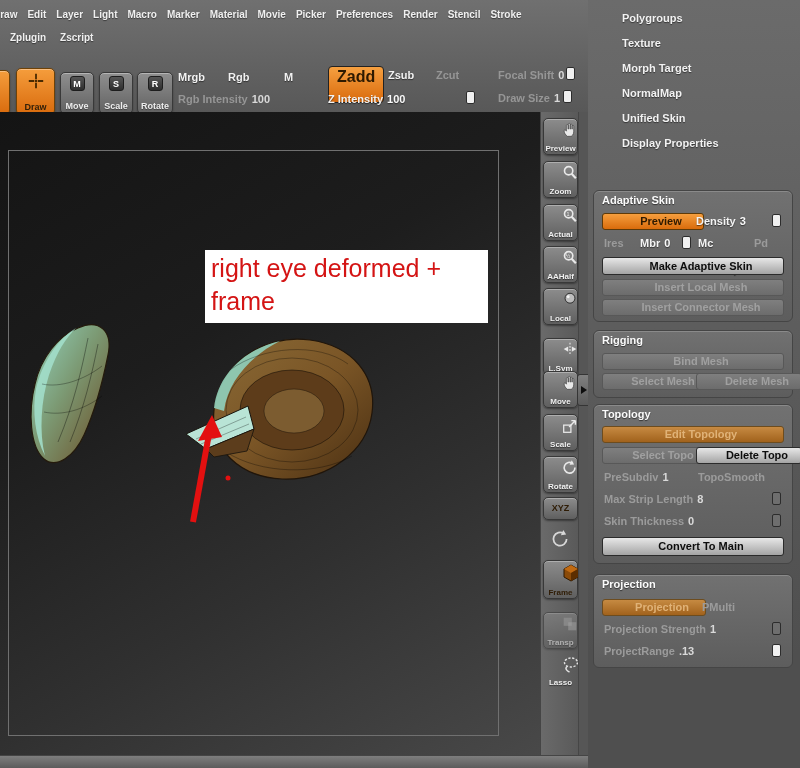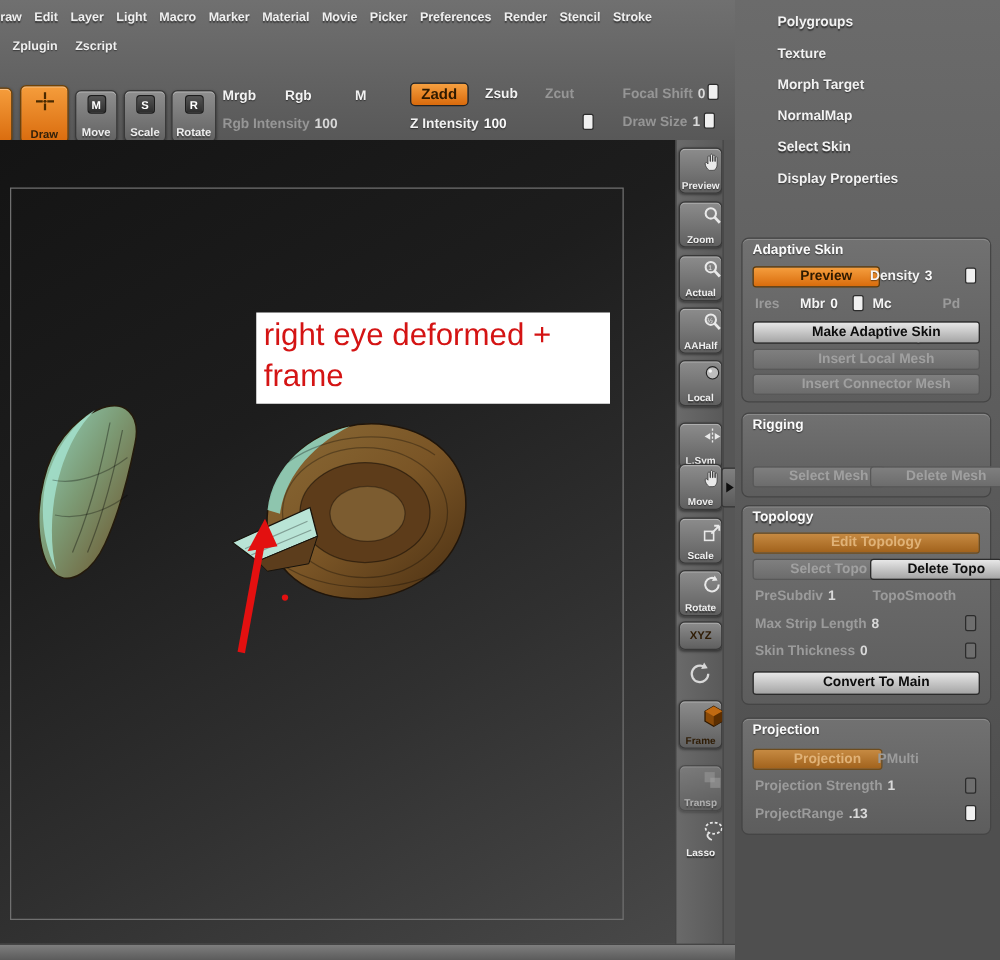--- a/index.html
+++ b/index.html
@@ -22,21 +22,21 @@
   .btn3d{position:absolute;border-radius:5px;border:1px solid #393939;
          background:linear-gradient(#8f8f8f,#626262);
          box-shadow:inset 0 1px 0 rgba(255,255,255,.35),0 1px 2px rgba(0,0,0,.35);
          display:flex;flex-direction:column;align-items:center;justify-content:space-between;padding:3px 0 2px;}
   .orange{background:linear-gradient(#f59d3c,#d96b0d);border-color:#6e4208;}
   .btnlabel{font-size:9px;font-weight:bold;color:#ededed;text-shadow:0 1px 1px rgba(0,0,0,.4);line-height:10px;}
   .orange .btnlabel,.dkl{color:#33210a;text-shadow:none;}
   .badge{width:13px;height:13px;border-radius:3px;background:linear-gradient(#555,#2e2e2e);
          border:1px solid #1d1d1d;color:#fff;font-size:9px;font-weight:bold;
          display:flex;align-items:center;justify-content:center;}
-  .chip{position:absolute;font-size:12px;font-weight:bold;border-radius:4px;padding:1px 8px 2px;
+  .chip{position:absolute;font-size:16px;font-weight:bold;border-radius:4px;padding:1px 8px 16px;
         background:linear-gradient(#f6a040,#d96a0c);border:1px solid #222;color:#2e1a00;}
   
   #canvas{position:absolute;left:0;top:112px;width:572px;height:643px;
           background:linear-gradient(150deg,#141414 0%,#1d1d1d 35%,#303030 65%,#4a4a4a 100%);}
   #docframe{position:absolute;left:8px;top:38px;width:489px;height:584px;border:1px solid #707070;}
   #models{position:absolute;left:0;top:0;}
   #annotation{position:absolute;left:205px;top:138px;width:271px;background:#ffffff;
               color:#d41414;font-size:25px;line-height:33px;padding:2px 6px 5px;}
   
   #toolcol{position:absolute;left:540px;top:112px;width:38px;height:643px;
@@ -333,21 +333,21 @@
       <i></i>
     </div>
   <div id="hscroll"></div>
 
   <div id="panel">
     <div style="height:6px;"></div>
     <div class="navitem">Polygroups</div>
     <div class="navitem">Texture</div>
     <div class="navitem">Morph Target</div>
     <div class="navitem">NormalMap</div>
-    <div class="navitem">Select Skin</div>
+    <div class="navitem">Unified Skin</div>
     <div class="navitem">Display Properties</div>
 
     <div class="section" style="top:190px;height:130px;">
       <span class="sectitle">Adaptive Skin</span>
       <div class="wbtn obtn" style="left:8px;top:22px;width:84px;">Preview</div>
       <span class="sl white" style="left:102px;top:24px;"><span>Density</span><span class="valw">3</span></span>
       <span class="notch" style="left:178px;top:23px;"></span>
 
       <span class="sl grey" style="left:10px;top:46px;">Ires</span>
       <span class="sl white" style="left:46px;top:46px;"><span>Mbr</span><span class="valw">0</span></span>
@@ -356,20 +356,21 @@
       <span class="sl white" style="left:130px;top:46px;margin-top:26px;">Mp</span>
       <span class="sl grey" style="left:160px;top:46px;">Pd</span>
 
       <div class="wbtn light" style="left:8px;right:8px;top:66px;height:16px;line-height:16px;">Make Adaptive Skin</div>
       <div class="wbtn dis" style="left:8px;right:8px;top:88px;">Insert Local Mesh</div>
       <div class="wbtn dis" style="left:8px;right:8px;top:108px;">Insert Connector Mesh</div>
     </div>
 
     <div class="section" style="top:330px;height:66px;">
       <span class="sectitle">Rigging</span>
+      <div class="wbtn dis" style="left:8px;right:8px;top:22px;">Bind Mesh</div>
       <div class="wbtn dis" style="left:8px;top:42px;width:88px;">Select Mesh</div>
       <div class="wbtn dis" style="left:102px;top:42px;width:88px;">Delete Mesh</div>
     </div>
 
     <div class="section" style="top:404px;height:158px;">
       <span class="sectitle">Topology</span>
       <div class="wbtn odis" style="left:8px;right:8px;top:21px;">Edit Topology</div>
       <div class="wbtn dis" style="left:8px;top:42px;width:88px;">Select Topo</div>
       <div class="wbtn light" style="left:102px;top:42px;width:88px;">Delete Topo</div>
 

